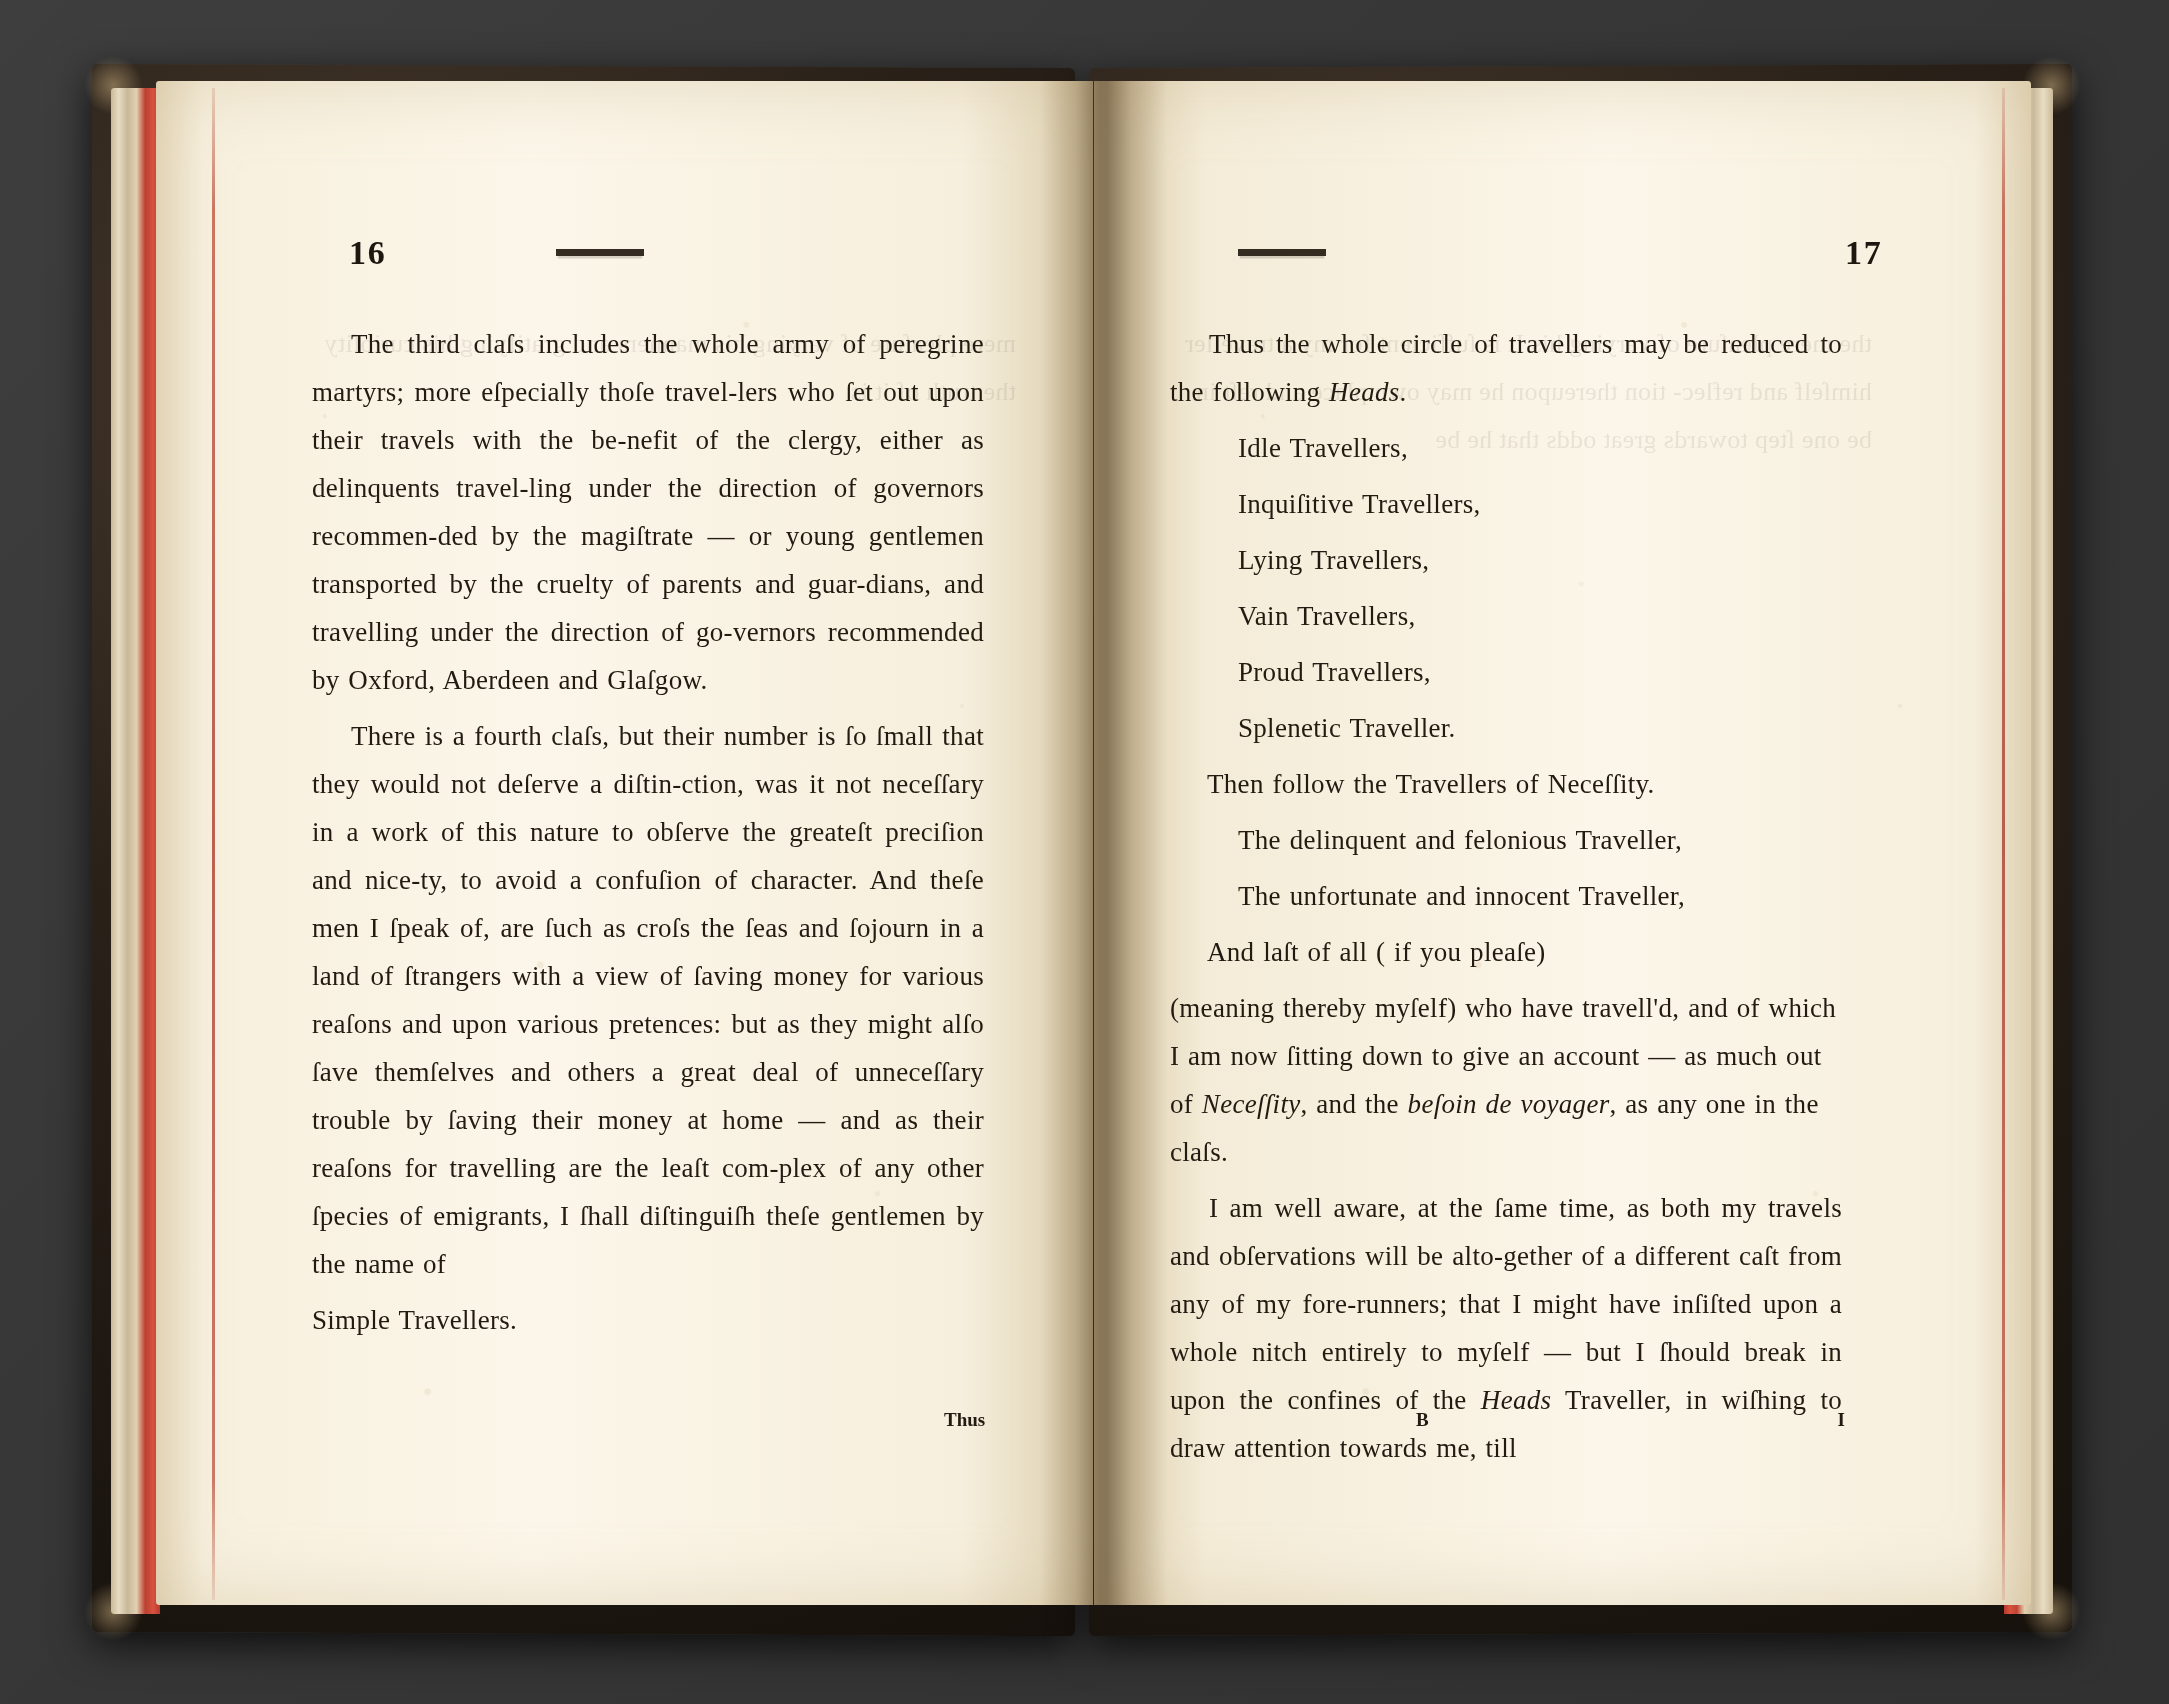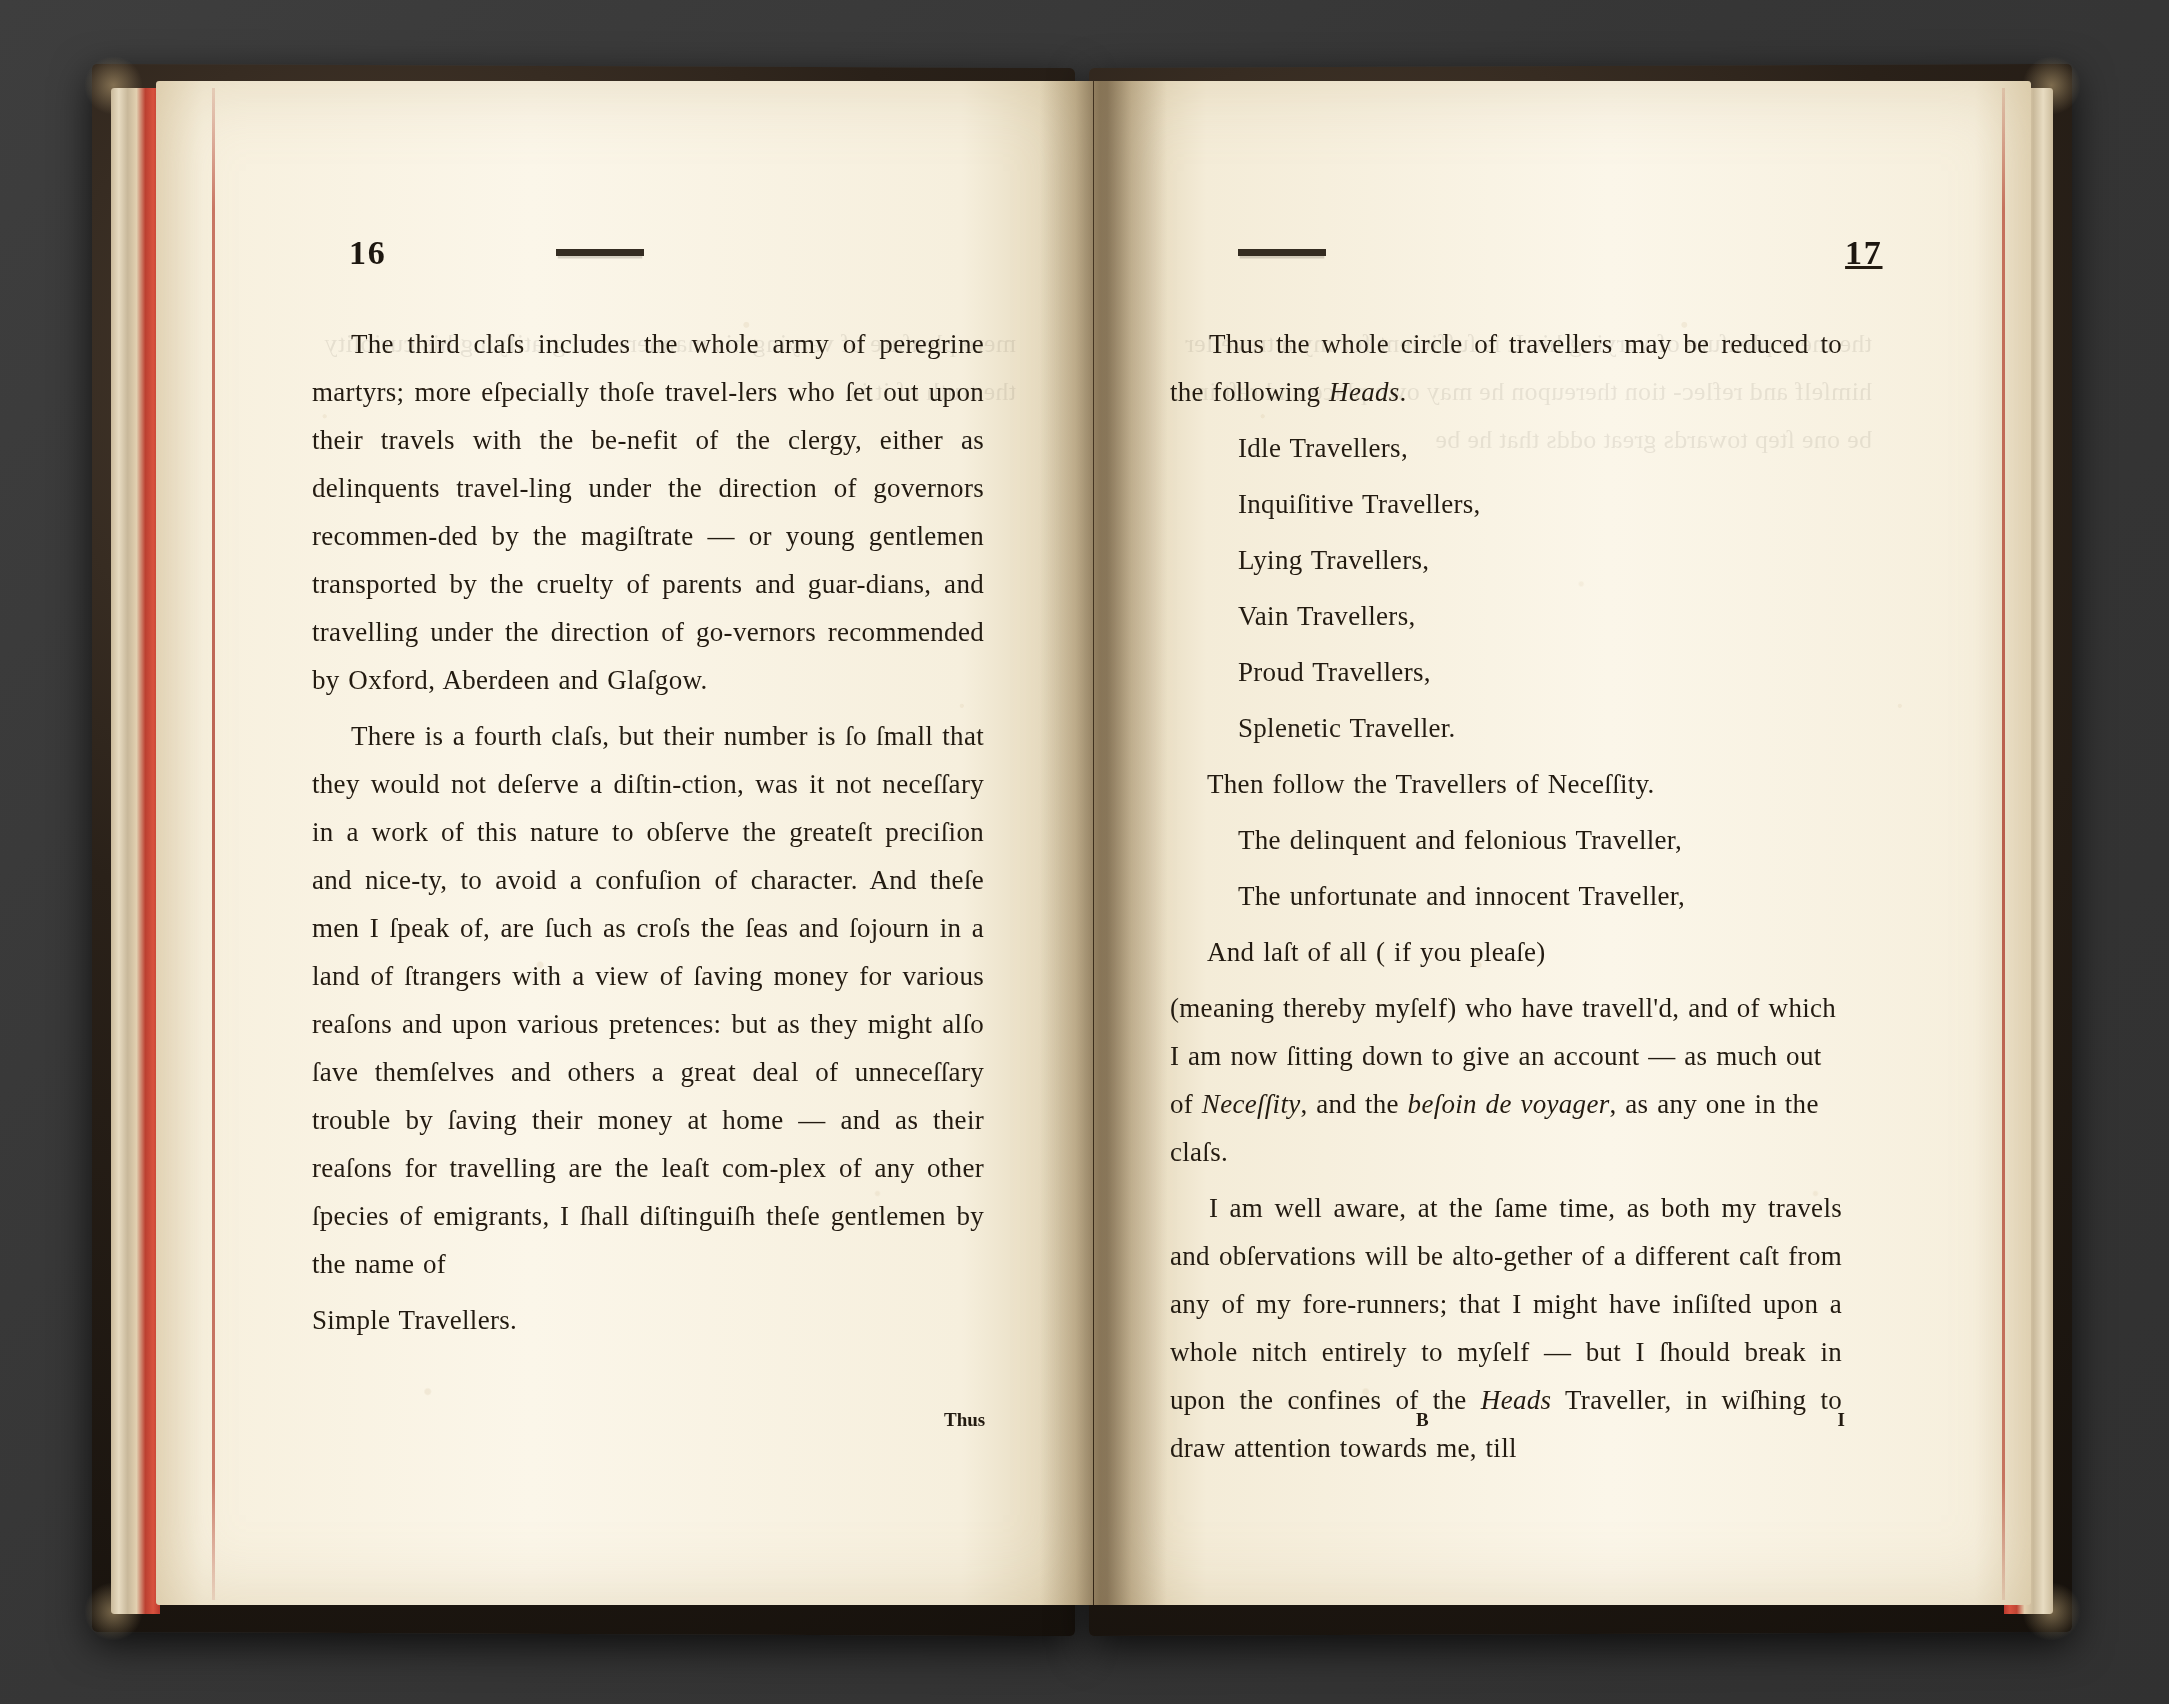--- a/index.html
+++ b/index.html
@@ -162,21 +162,21 @@
     font-family: "Liberation Serif", "DejaVu Serif", serif;
   }
   .ornament {
     width: 88px; height: 7.6px;
     background: #241c12;
     box-shadow: 0 4.2px 0 -1.7px rgba(36,28,18,0.18);
     opacity: 0.92;
   }
   .header-row.left   { justify-content: flex-start; }
   .header-row.left .ornament { margin-left: 170px; }
-  .header-row.right  { justify-content: flex-end; text-decoration: underline; }
+  .header-row.right  { justify-content: flex-end; }
   .header-row.right .ornament { margin-left: 30.5px; }
   .header-row.right .folio { margin-left: auto; margin-right: 8.5px; }
 
   .textblock {
     position: absolute;
     top: 246px;
     left: 0;
     width: 688px;
     font-size: 27px;
     line-height: 48px;

